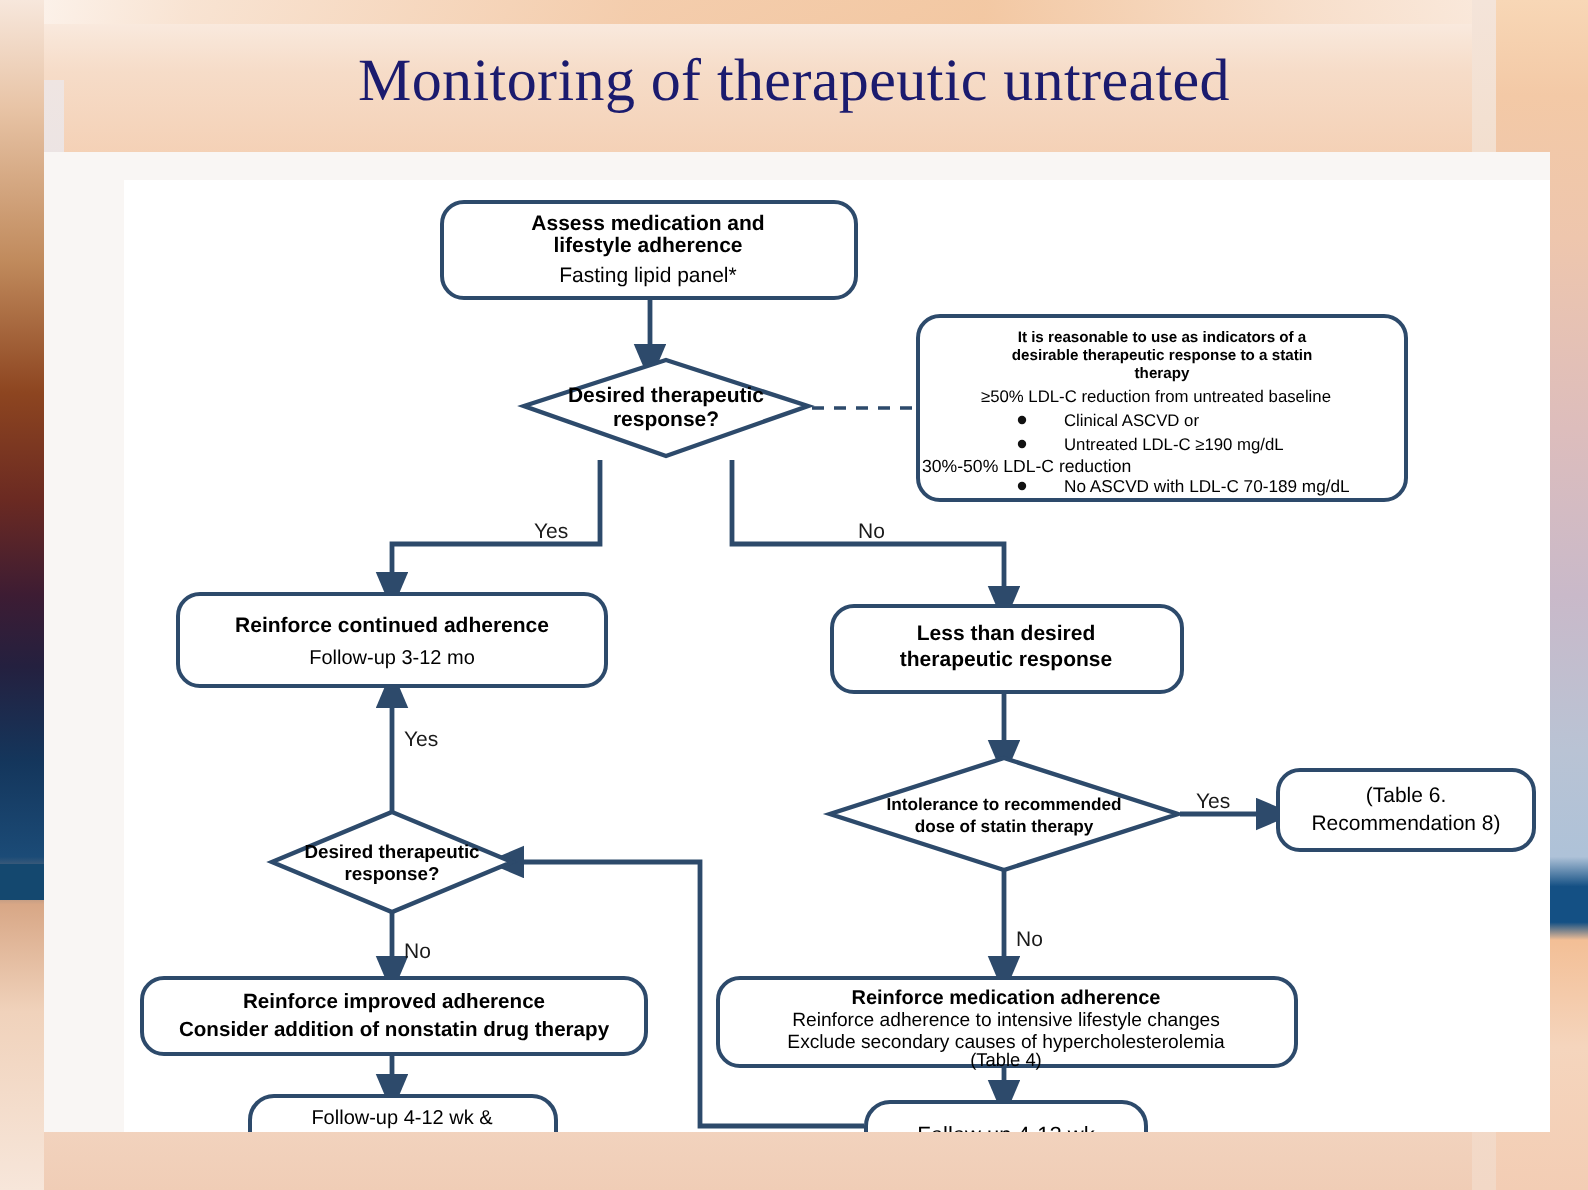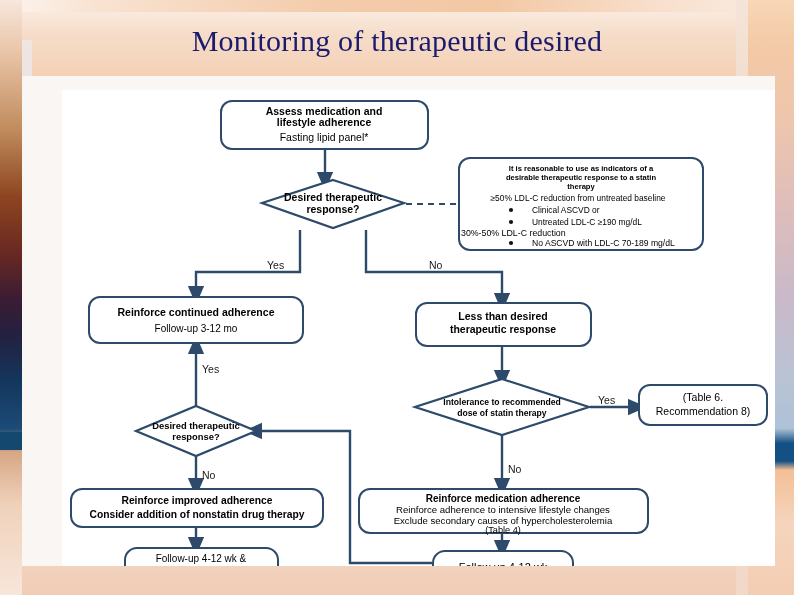--- a/index.html
+++ b/index.html
@@ -154,21 +154,21 @@
 
 <div id="slide">
 
   <div id="top-band"></div>
   <div id="left-ribbon"></div>
   <div id="left-ribbon-inner"></div>
   <div id="left-blue-block"></div>
   <div id="right-ribbon-seam"></div>
   <div id="right-ribbon"></div>
 
-  <div id="title">Monitoring of therapeutic desired</div>
+  <div id="title">Monitoring of therapeutic untreated</div>
 
   <div id="panel-outer">
     <div id="panel">
 
       <svg id="flow" width="713" height="476" viewBox="0 0 713 476">
 
         <defs>
           <marker id="arr" markerWidth="9" markerHeight="9" refX="4.2" refY="3.4" orient="auto" markerUnits="strokeWidth">
             <path d="M0,0 L8,3.4 L0,6.8 z" class="arrowhead"></path>
           </marker>

